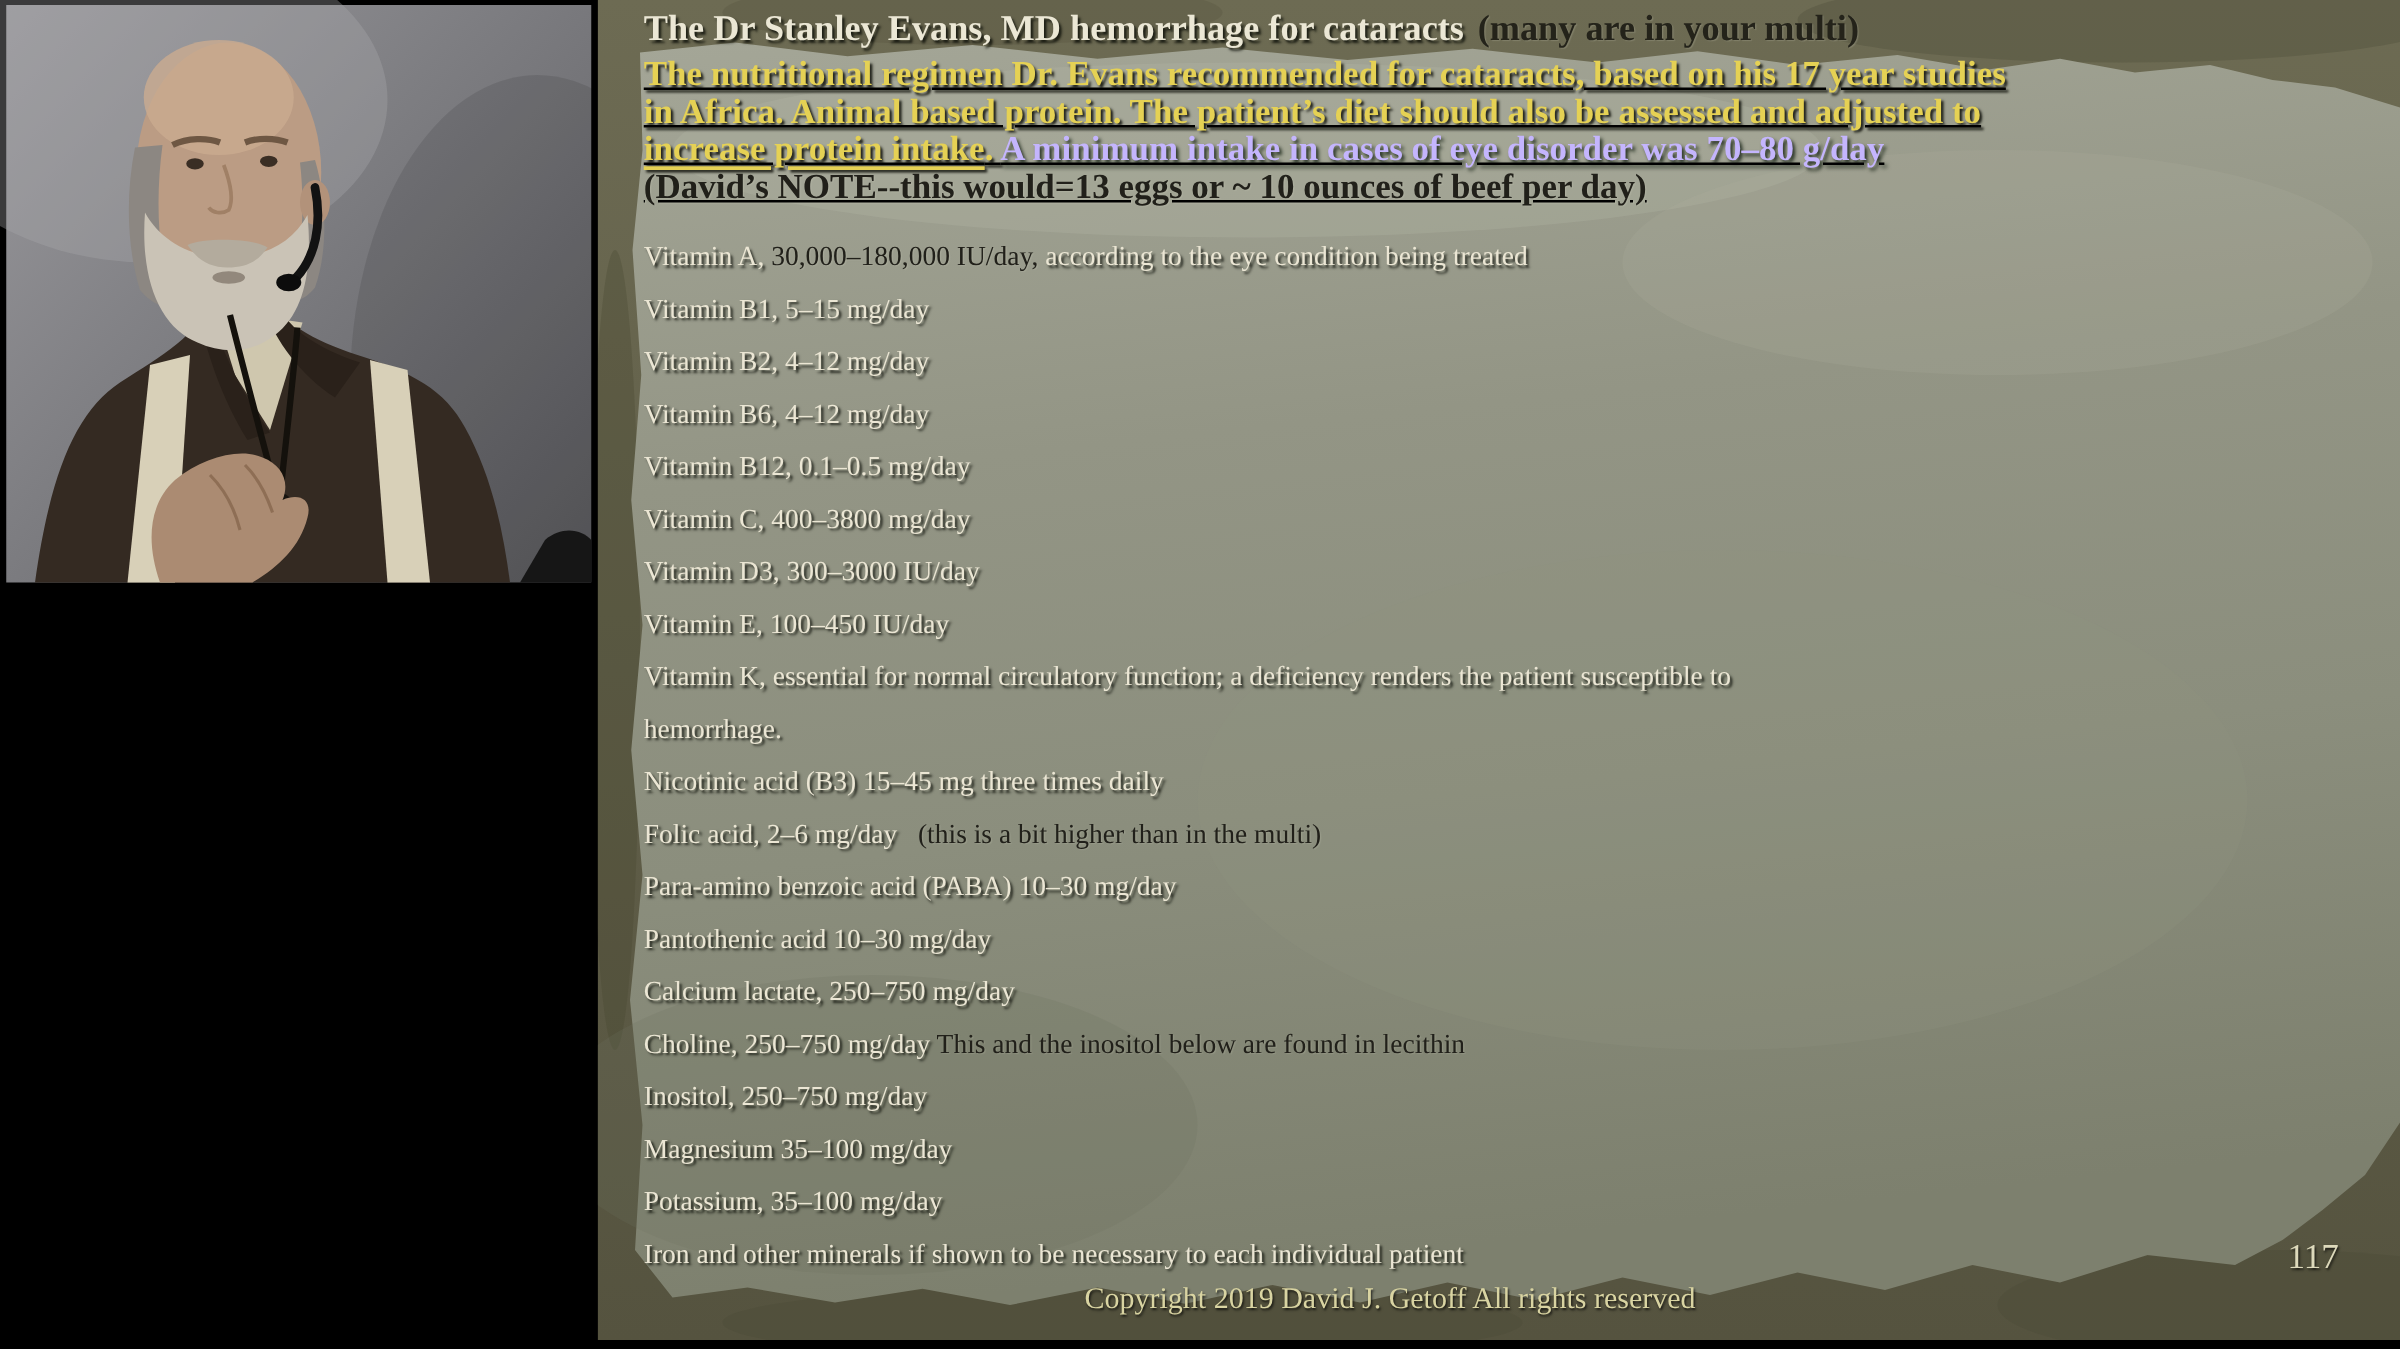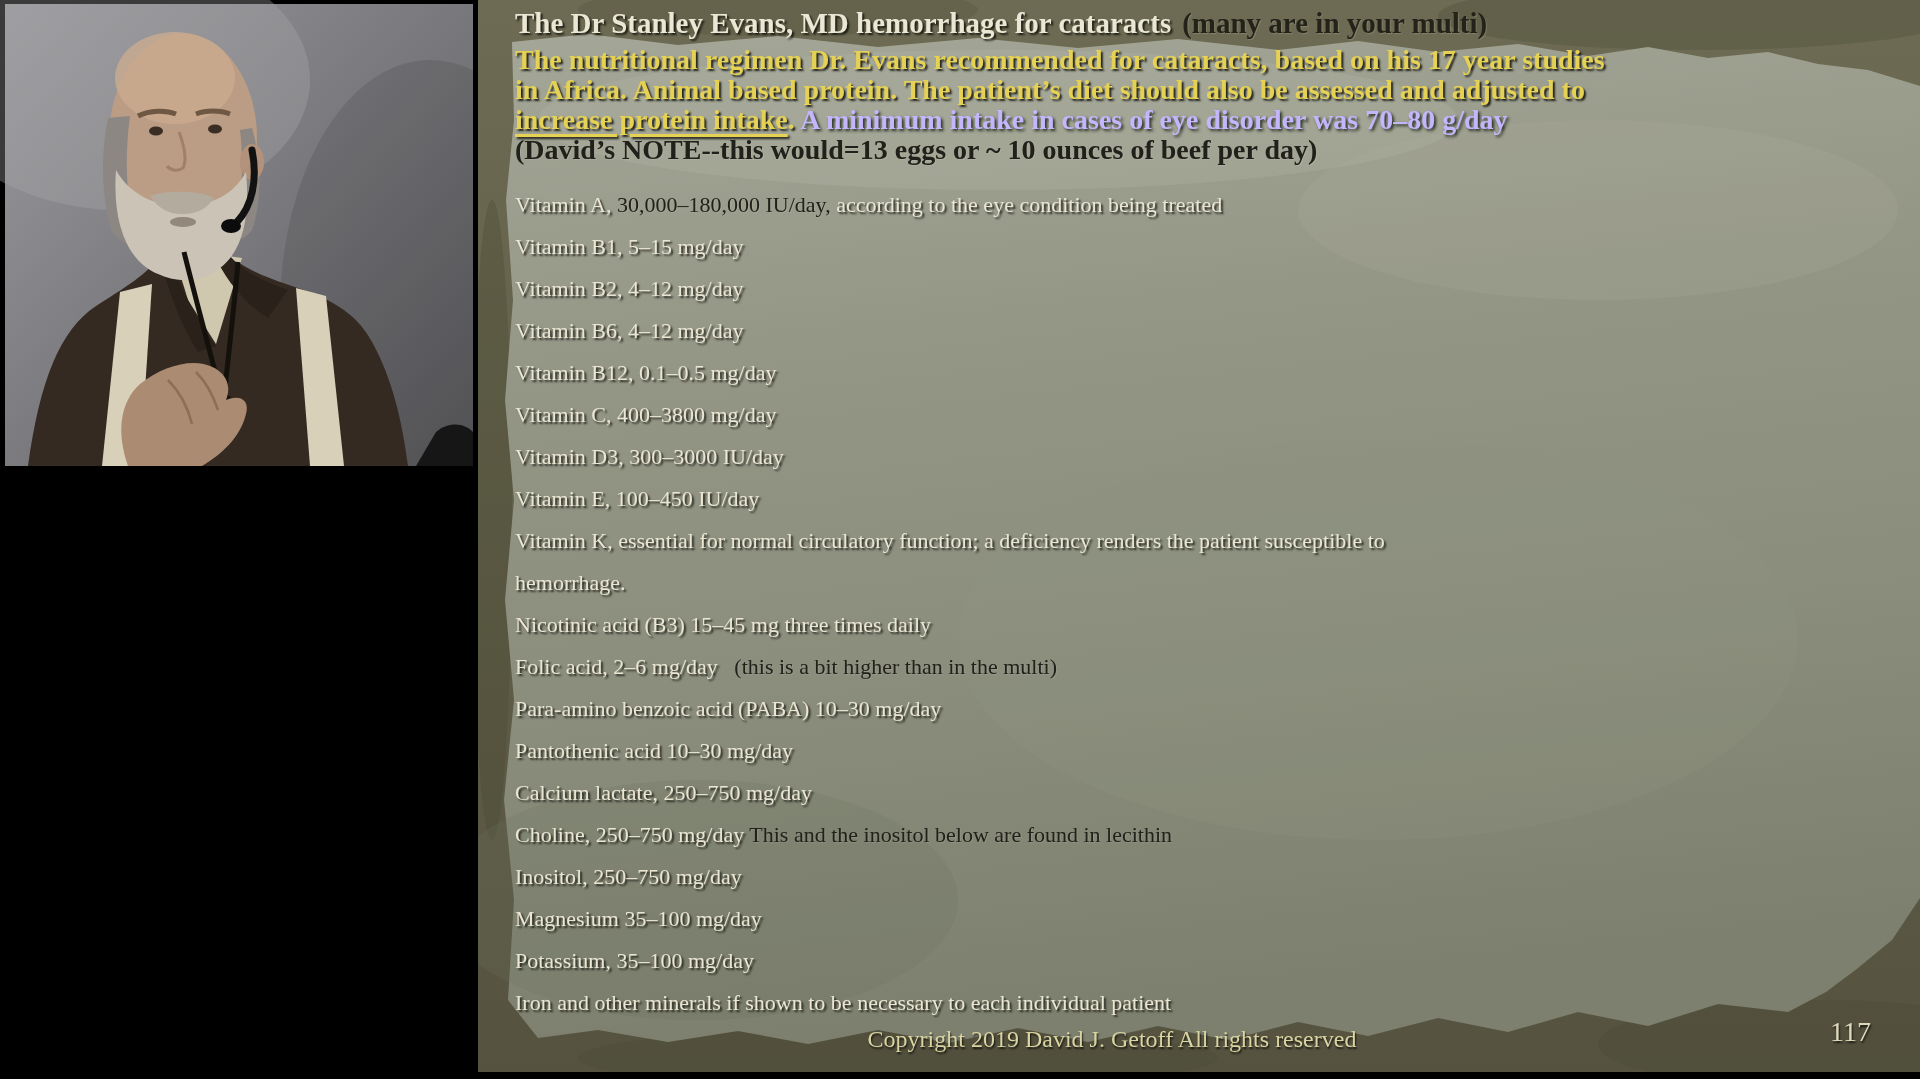--- a/index.html
+++ b/index.html
@@ -7,32 +7,32 @@
          font-family:"Liberation Serif","DejaVu Serif",serif;}
   .left-col{position:absolute;left:0;top:0;width:478px;height:1079px;background:#000;}
   .webcam{position:absolute;left:0;top:0;display:block;}
   .slide{position:absolute;left:478px;top:0;width:1442px;height:1072px;overflow:hidden;}
   .paper-svg{position:absolute;left:0;top:0;}
   .txt{position:absolute;white-space:pre-wrap;}
   .title-line{left:37px;top:4px;font-size:29px;line-height:38px;}
   .title-main{color:#ebe7d5;font-weight:600;text-shadow:2px 2px 2px rgba(10,12,6,.8);}
   .title-suffix{color:#24231a;font-weight:800;margin-left:11px;text-shadow:1px 1px 1px rgba(235,235,215,.18);}
   .intro{left:37px;top:45px;width:1390px;font-size:28px;line-height:30px;font-weight:700;}
-  .intro .line{height:30px;}
+  .intro .line{height:30px;text-decoration:underline;}
   .list{left:37px;top:184px;width:1395px;font-size:22px;line-height:42px;}
   .list .line{height:42px;}
   .c-light{color:#ebe6d4;text-shadow:2px 2px 2px rgba(10,12,6,.8);}
   .c-dark{color:#21201a;text-shadow:1px 1px 1px rgba(235,235,215,.15);margin-top:23px;}
   .c-yellow{color:#e5d154;text-shadow:2px 2px 2px rgba(10,12,6,.85);}
   .c-yellow-u{color:#e5d154;text-shadow:2px 2px 2px rgba(10,12,6,.85);
               text-decoration:underline;text-decoration-thickness:3px;text-underline-offset:5px;text-align:right;}
   .c-green{color:#c4b5fd;text-shadow:2px 2px 3px rgba(8,20,8,.8);}
   .copyright{left:634px;top:1026px;transform:translateX(-50%);font-size:24px;
              color:#d9d4a2;text-shadow:1px 2px 2px rgba(0,0,0,.75);}
-  .page-number{left:1352px;top:990px;font-size:28px;color:#ddd9bb;text-shadow:1px 2px 2px rgba(0,0,0,.7);margin-top:26px;}
+  .page-number{left:1352px;top:990px;font-size:28px;color:#ddd9bb;text-shadow:1px 2px 2px rgba(0,0,0,.7);}
 </style>
 </head>
 <body>
 
 <div class="stage">
 
   <div class="left-col">
     <svg class="webcam" width="478" height="470" viewBox="0 0 478 470">
       <defs>
         <linearGradient id="wallG" x1="0" y1="0" x2="1" y2="0.9">

